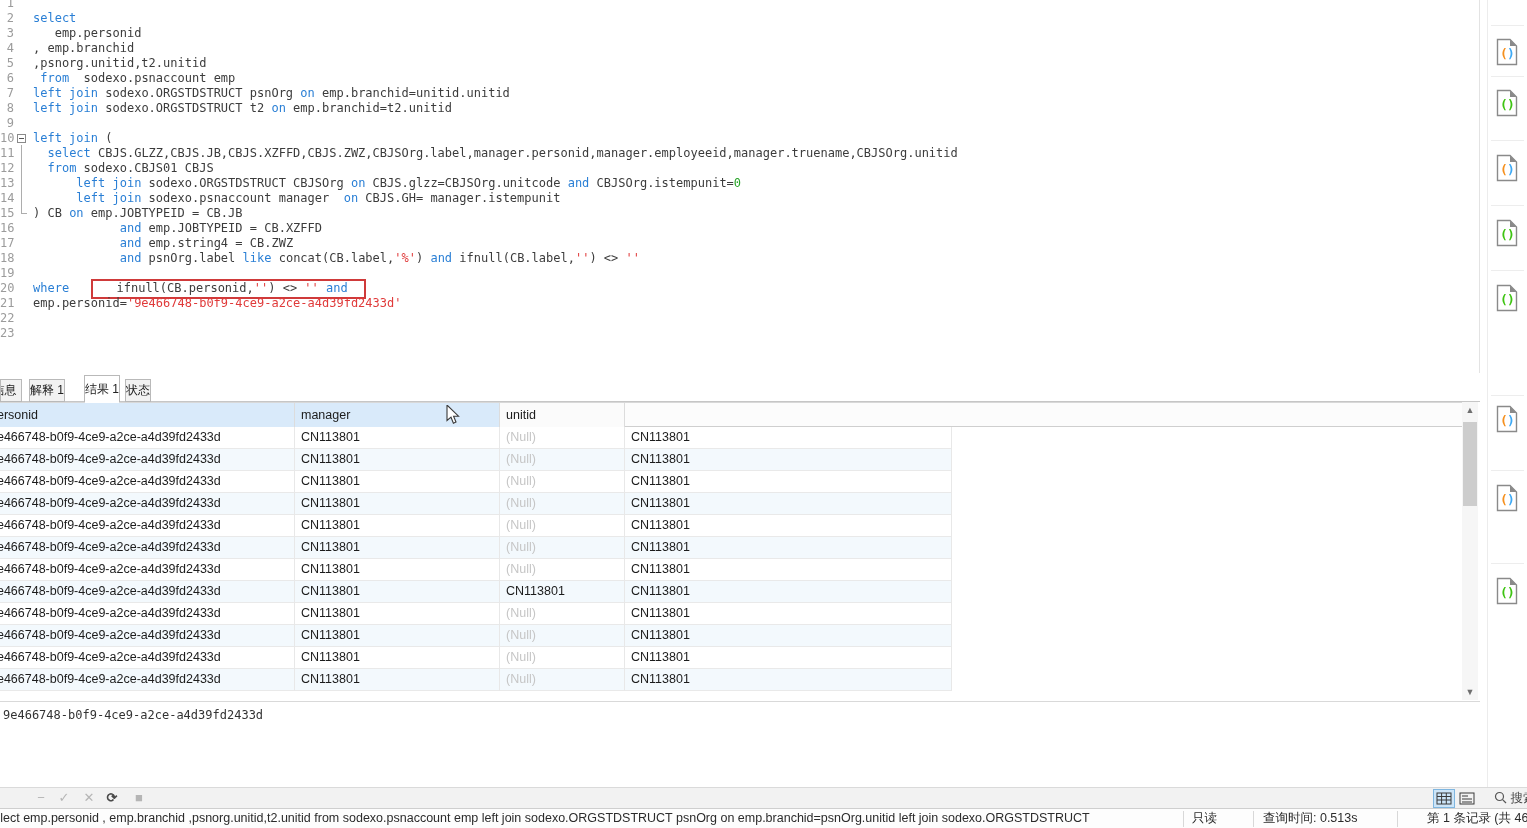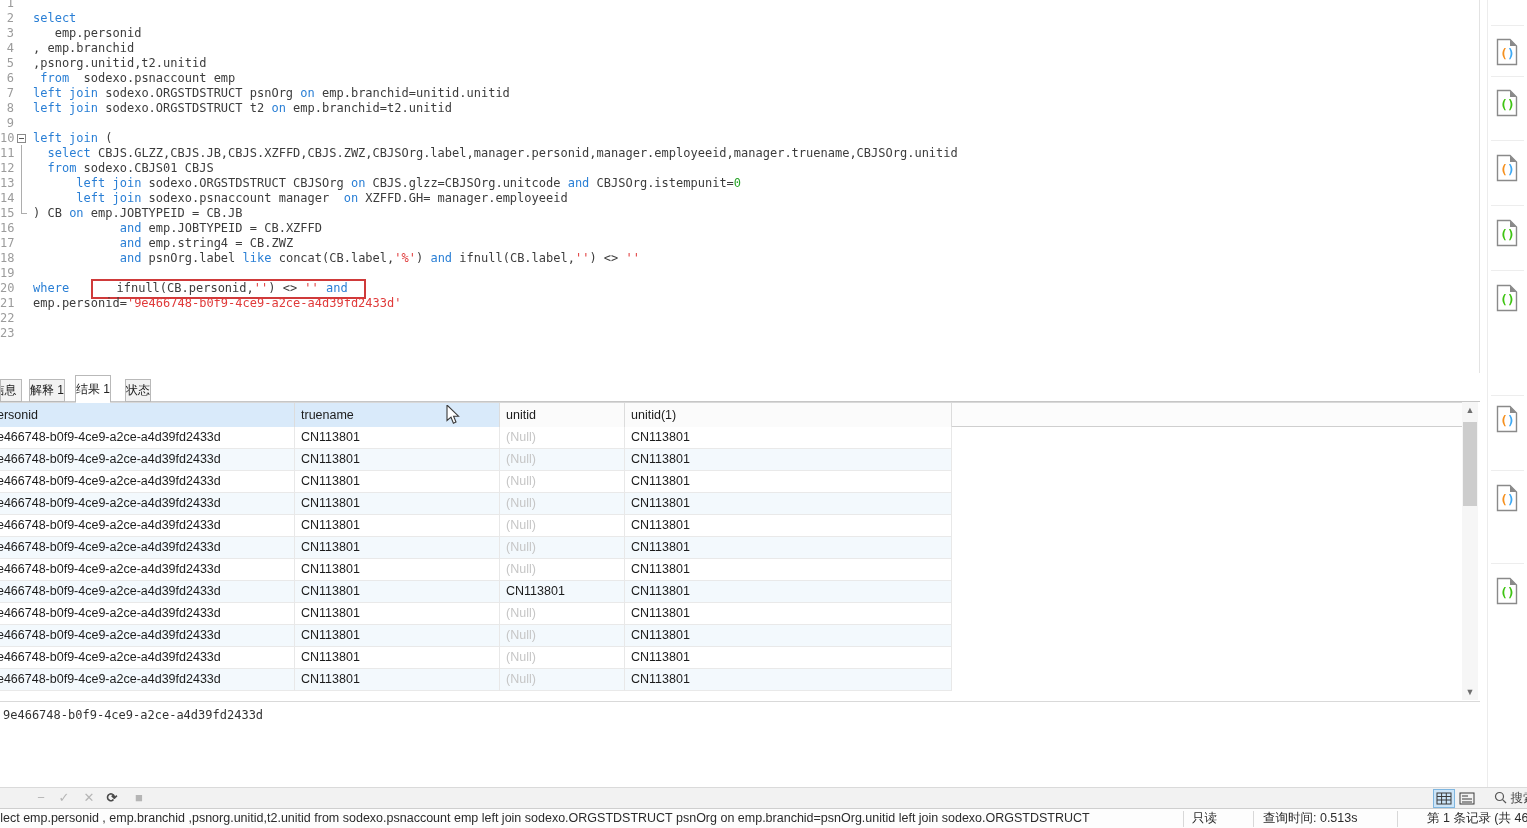--- a/index.html
+++ b/index.html
@@ -108,21 +108,21 @@
         <div class="ed-line"><span class="ed-num">4</span><span class="ed-code"><span class="tok-p">, emp.branchid</span></span></div>
         <div class="ed-line"><span class="ed-num">5</span><span class="ed-code"><span class="tok-p">,psnorg.unitid,t2.unitid</span></span></div>
         <div class="ed-line"><span class="ed-num">6</span><span class="ed-code"><span class="tok-p"> </span><span class="tok-k">from</span><span class="tok-p">  sodexo.psnaccount emp</span></span></div>
         <div class="ed-line"><span class="ed-num">7</span><span class="ed-code"><span class="tok-k">left join</span><span class="tok-p"> sodexo.ORGSTDSTRUCT psnOrg </span><span class="tok-k">on</span><span class="tok-p"> emp.branchid=unitid.unitid</span></span></div>
         <div class="ed-line"><span class="ed-num">8</span><span class="ed-code"><span class="tok-k">left join</span><span class="tok-p"> sodexo.ORGSTDSTRUCT t2 </span><span class="tok-k">on</span><span class="tok-p"> emp.branchid=t2.unitid</span></span></div>
         <div class="ed-line"><span class="ed-num">9</span><span class="ed-code"></span></div>
         <div class="ed-line"><span class="ed-num">10</span><span class="ed-code"><span class="tok-k">left join</span><span class="tok-p"> (</span></span></div>
         <div class="ed-line"><span class="ed-num">11</span><span class="ed-code"><span class="tok-p">  </span><span class="tok-k">select</span><span class="tok-p"> CBJS.GLZZ,CBJS.JB,CBJS.XZFFD,CBJS.ZWZ,CBJSOrg.label,manager.personid,manager.employeeid,manager.truename,CBJSOrg.unitid</span></span></div>
         <div class="ed-line"><span class="ed-num">12</span><span class="ed-code"><span class="tok-p">  </span><span class="tok-k">from</span><span class="tok-p"> sodexo.CBJS01 CBJS</span></span></div>
         <div class="ed-line"><span class="ed-num">13</span><span class="ed-code"><span class="tok-p">      </span><span class="tok-k">left join</span><span class="tok-p"> sodexo.ORGSTDSTRUCT CBJSOrg </span><span class="tok-k">on</span><span class="tok-p"> CBJS.glzz=CBJSOrg.unitcode </span><span class="tok-k">and</span><span class="tok-p"> CBJSOrg.istempunit=</span><span class="tok-n">0</span></span></div>
-        <div class="ed-line"><span class="ed-num">14</span><span class="ed-code"><span class="tok-p">      </span><span class="tok-k">left join</span><span class="tok-p"> sodexo.psnaccount manager  </span><span class="tok-k">on</span><span class="tok-p"> XZFFD.GH= manager.employeeid</span></span></div>
+        <div class="ed-line"><span class="ed-num">14</span><span class="ed-code"><span class="tok-p">      </span><span class="tok-k">left join</span><span class="tok-p"> sodexo.psnaccount manager  </span><span class="tok-k">on</span><span class="tok-p"> CBJS.GH= manager.istempunit</span></span></div>
         <div class="ed-line"><span class="ed-num">15</span><span class="ed-code"><span class="tok-p">) CB </span><span class="tok-k">on</span><span class="tok-p"> emp.JOBTYPEID = CB.JB</span></span></div>
         <div class="ed-line"><span class="ed-num">16</span><span class="ed-code"><span class="tok-p">            </span><span class="tok-k">and</span><span class="tok-p"> emp.JOBTYPEID = CB.XZFFD</span></span></div>
         <div class="ed-line"><span class="ed-num">17</span><span class="ed-code"><span class="tok-p">            </span><span class="tok-k">and</span><span class="tok-p"> emp.string4 = CB.ZWZ</span></span></div>
         <div class="ed-line"><span class="ed-num">18</span><span class="ed-code"><span class="tok-p">            </span><span class="tok-k">and</span><span class="tok-p"> psnOrg.label </span><span class="tok-k">like</span><span class="tok-p"> concat(CB.label,</span><span class="tok-s">'%'</span><span class="tok-p">) </span><span class="tok-k">and</span><span class="tok-p"> ifnull(CB.label,</span><span class="tok-s">''</span><span class="tok-p">) &lt;&gt; </span><span class="tok-s">''</span></span></div>
         <div class="ed-line"><span class="ed-num">19</span><span class="ed-code"></span></div>
         <div class="ed-line"><span class="ed-num">20</span><span class="ed-code"><span class="tok-k">where</span><span class="tok-p">   </span><span class="redbox"><span class="tok-p">   ifnull(CB.personid,</span><span class="tok-s">''</span><span class="tok-p">) &lt;&gt; </span><span class="tok-s">''</span><span class="tok-p"> </span><span class="tok-k">and</span><span class="tok-p">  </span></span></span></div>
         <div class="ed-line"><span class="ed-num">21</span><span class="ed-code"><span class="tok-p">emp.personid=</span><span class="tok-s">'9e466748-b0f9-4ce9-a2ce-a4d39fd2433d'</span></span></div>
         <div class="ed-line"><span class="ed-num">22</span><span class="ed-code"></span></div>
         <div class="ed-line"><span class="ed-num">23</span><span class="ed-code"></span></div>
       </div>
@@ -186,30 +186,29 @@
           <polygon points="2.5,1.5 15,1.5 21.5,8 21.5,26.5 2.5,26.5" fill="#fff" stroke="#8a8a8a" stroke-width="1.4"></polygon>
           <polygon points="15,1.5 15,8 21.5,8" fill="#8a8a8a"></polygon>
           <text x="5" y="20" font-size="13" font-weight="bold" font-family="DejaVu Sans Mono, monospace" fill="#3ec412">(</text>
           <text x="12" y="20" font-size="13" font-weight="bold" font-family="DejaVu Sans Mono, monospace" fill="#3ec412">)</text>
         </svg></div>
     </div>
 
   <div id="tabbar">
       <div class="rtab clip" style="left: 0px; width: 22px;"><span>信息</span></div>
       <div class="rtab" style="left: 29px;"><span>解释 1</span></div>
-      <div class="rtab active" style="left: 75px;"><span>结果 1</span></div>
+      <div class="rtab active" style="left: 84px;"><span>结果 1</span></div>
       <div class="rtab" style="left: 125px;"><span>状态</span></div>
     </div>
 
   <div id="grid">
     <div id="grid-head">
         <div class="hcell hl" style="left: -8px; width: 303px; padding-left: 2px;"><span class="shiftL" style="margin-left: -4px;">personid</span></div>
-        <div class="hcell hl" style="left: 295px; width: 205px;"><span>truename</span></div>
+        <div class="hcell hl" style="left: 295px; width: 205px;"><span>manager</span></div>
         <div class="hcell" style="left: 500px; width: 125px;"><span>unitid</span></div>
-        <div class="hcell" style="left: 625px; width: 327px;"><span>unitid(1)</span></div>
       </div>
     <div id="grid-body">
         <div class="grow" style="top: 25px;">
           <div class="gcell" style="left: -8px; width: 303px; padding-left: 2px;"><span style="margin-left: -4px;">9e466748-b0f9-4ce9-a2ce-a4d39fd2433d</span></div>
           <div class="gcell" style="left: 295px; width: 205px;"><span>CN113801</span></div>
           <div class="gcell" style="left: 500px; width: 125px;"><span class="nullv">(Null)</span></div>
           <div class="gcell" style="left: 625px; width: 327px;"><span>CN113801</span></div>
         </div>
         <div class="grow alt" style="top: 47px;">
           <div class="gcell" style="left: -8px; width: 303px; padding-left: 2px;"><span style="margin-left: -4px;">9e466748-b0f9-4ce9-a2ce-a4d39fd2433d</span></div>

